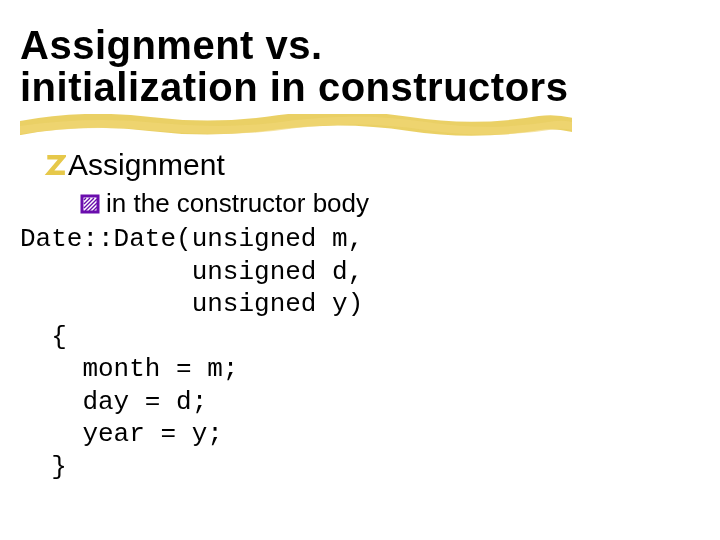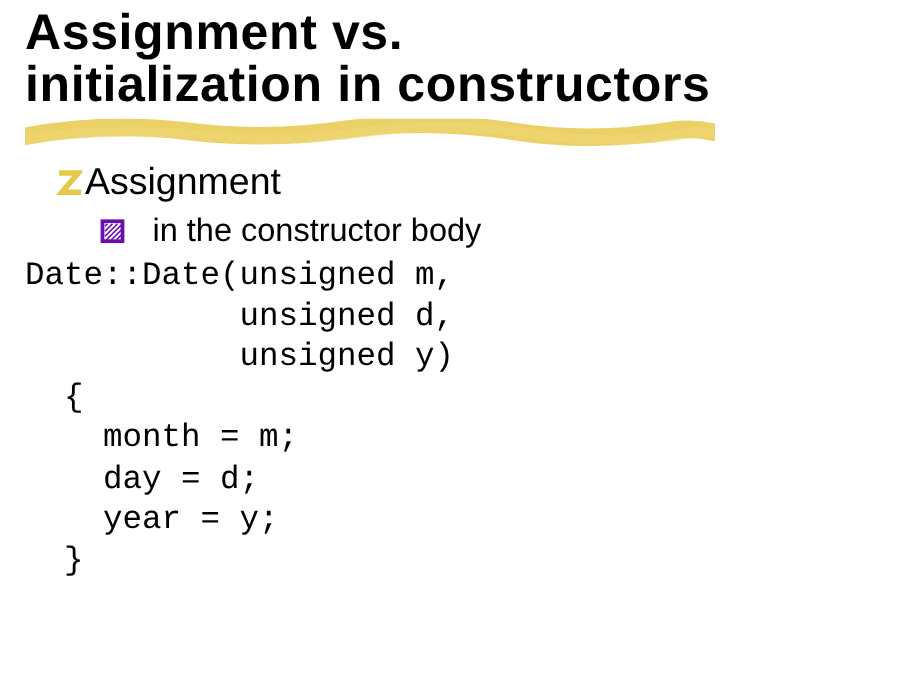--- a/index.html
+++ b/index.html
@@ -1,33 +1,33 @@
 <!DOCTYPE html>
 <html><head>
 <meta charset="utf-8">
 <style>
   * { margin: 0; padding: 0; box-sizing: border-box; }
   html, body { width: 720px; height: 540px; background: #fff; font-family: Arial, Helvetica, sans-serif; overflow: hidden; }
-  .slide { width: 592px; height: 540px; padding: 5px 20px 20px 20px; position: relative; }
+  .slide { width: 592px; height: 540px; padding: 24px 20px 20px 20px; position: relative; }
   .title-wrap { position: relative; margin-bottom: 8px; }
   .title { font-family: Arial, Helvetica, sans-serif; font-weight: 900; font-size: 40px; line-height: 1.05; color: #000; letter-spacing: 0.5px; position: relative; z-index: 2; }
   .underline {
     position: absolute;
     left: 0; right: 0;
     bottom: -28px;
     height: 22px;
     z-index: 1;
   }
   .underline svg { width: 100%; height: 100%; display: block; }
   .content { margin-top: 40px; }
   .bullet-1 { display: flex; align-items: center; margin-left: 24px; margin-bottom: 6px; text-align: center; }
   .z-icon { width: 22px; height: 22px; margin-right: 2px; flex: 0 0 22px; }
   .z-icon svg { width: 100%; height: 100%; }
   .b1-text { font-family: Arial, Helvetica, sans-serif; font-size: 30px; color: #000; font-weight: 400; }
-  .bullet-2 { display: flex; align-items: center; margin-left: 60px; margin-bottom: 4px; gap: 16px; }
+  .bullet-2 { display: flex; align-items: center; margin-left: 60px; margin-bottom: 4px; }
   .box-icon { width: 20px; height: 20px; margin-right: 6px; flex: 0 0 20px; }
   .box-icon svg { width: 100%; height: 100%; }
   .b2-text { font-family: Arial, Helvetica, sans-serif; font-size: 26px; color: #000; font-weight: 400; }
   .code { font-family: "Courier New", Courier, monospace; font-size: 26px; line-height: 1.25; color: #000; white-space: pre; }
 </style>
 </head>
 <body>
 
 <div class="slide">
   <div class="title-wrap">

